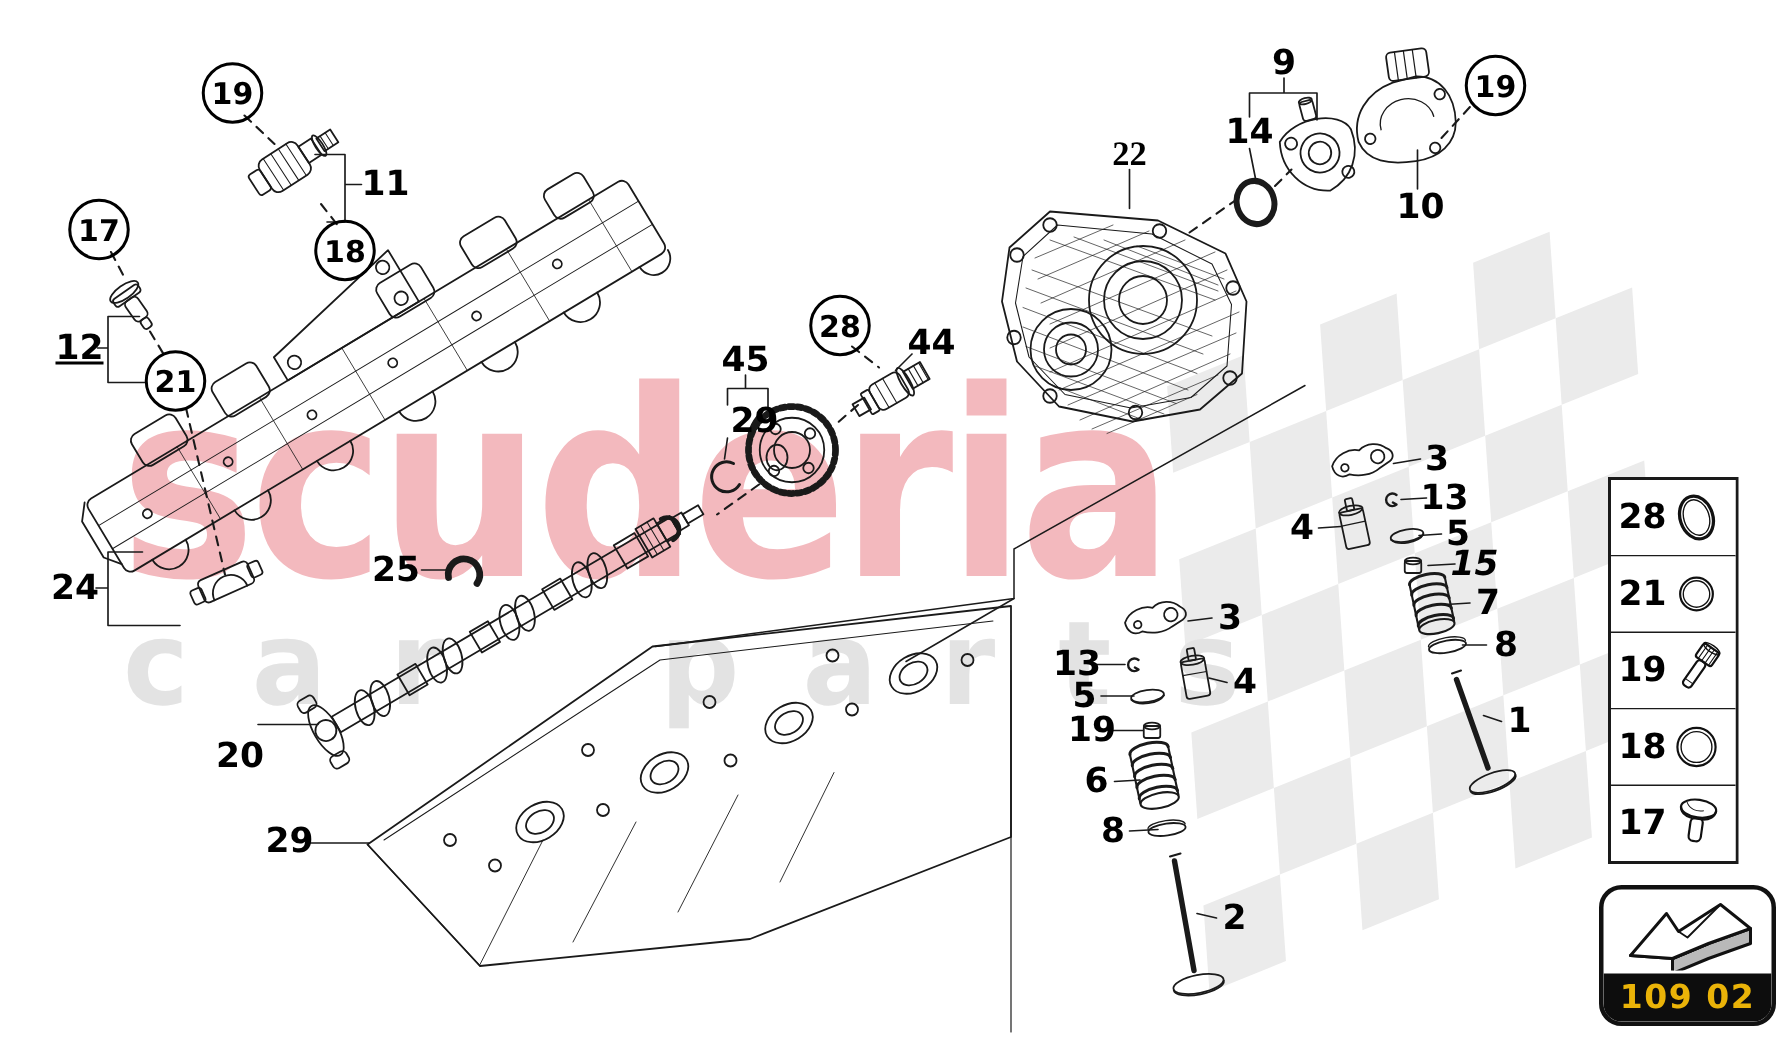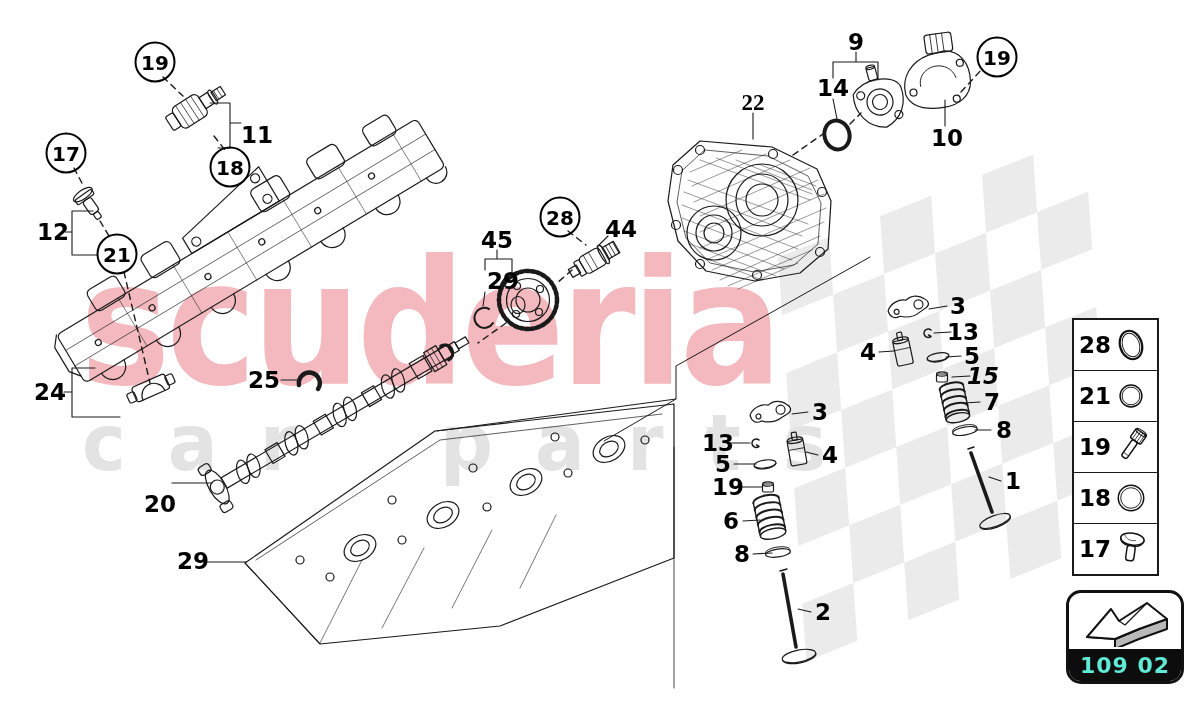--- a/index.html
+++ b/index.html
@@ -23,21 +23,21 @@
   
   #legend{position:absolute;left:1072px;top:318px;width:83px;border:2px solid #1a1a1a;background:#fff;}
   .legend-row{height:50px;border-bottom:1.5px solid #1a1a1a;display:flex;align-items:center;background:#fff;}
   .legend-row:last-child{border-bottom:none;}
   .legend-ref{font-size:23px;font-weight:bold;color:#000;margin-left:5px;width:32px;}
   .legend-icon{flex:0 0 auto;}
   
   #navbox{position:absolute;left:1066px;top:590px;width:112px;height:88px;border:3px solid #111;
           border-radius:15px;background:#fff;overflow:hidden;display:flex;flex-direction:column;}
   #navbox .arrow-area{flex:1;display:flex;align-items:center;justify-content:center;}
-  #navbox .code-bar{height:32px;background:#0d0d0d;color:#5eead4;font-size:22px;font-weight:bold;
+  #navbox .code-bar{height:32px;background:#0d0d0d;color:#eab308;font-size:22px;font-weight:bold;
           display:flex;align-items:center;justify-content:center;letter-spacing:1px;}
 </style>
 </head>
 <body>
 
 <div id="stage">
 
   <svg class="abs" id="flag-svg" width="1188" height="707" style="left:0;top:0">
     <g id="flag-g" transform="translate(945,395) rotate(-22) skewX(-18)">
         <rect x="-165" y="-190" width="55" height="55" fill="#ebebeb"></rect>
@@ -354,24 +354,24 @@
       <path d="M572,270 L557,283"></path>
       <path d="M506,323 L478,343"></path>
       <path d="M793,155 L823,134"></path>
       <path d="M850,124 L861,113"></path>
       <path d="M961,92 L983,68"></path>
     </g>
   </svg>
 
   <div id="callouts">
       <div class="co co-circle" style="left: 155px; top: 62px;">19</div>
-      <div class="co co-plain" style="left: 257px; top: 135px;">11</div>
+      <div class="co co-plain" style="left: 257px; top: 123px;">11</div>
       <div class="co co-circle" style="left: 66px; top: 153px;">17</div>
       <div class="co co-circle" style="left: 230px; top: 167px;">18</div>
-      <div class="co co-plain" style="left: 53px; top: 232px;">12</div>
+      <div class="co co-plain" style="left: 53px; top: 232px; text-decoration: underline;">12</div>
       <div class="co co-circle" style="left: 117px; top: 254px;">21</div>
       <div class="co co-plain" style="left: 50px; top: 392px;">24</div>
       <div class="co co-plain" style="left: 264px; top: 380px;">25</div>
       <div class="co co-plain" style="left: 160px; top: 483px; margin-top: 21px;">20</div>
       <div class="co co-plain" style="left: 193px; top: 561px;">29</div>
       <div class="co co-plain" style="left: 497px; top: 240px;">45</div>
       <div class="co co-plain" style="left: 503px; top: 281px;">29</div>
       <div class="co co-circle" style="left: 560px; top: 217px;">28</div>
       <div class="co co-plain" style="left: 621px; top: 229px;">44</div>
       <div class="co co-plain" style="left: 753px; top: 103px; font-family: Liberation Serif, serif;">22</div>

